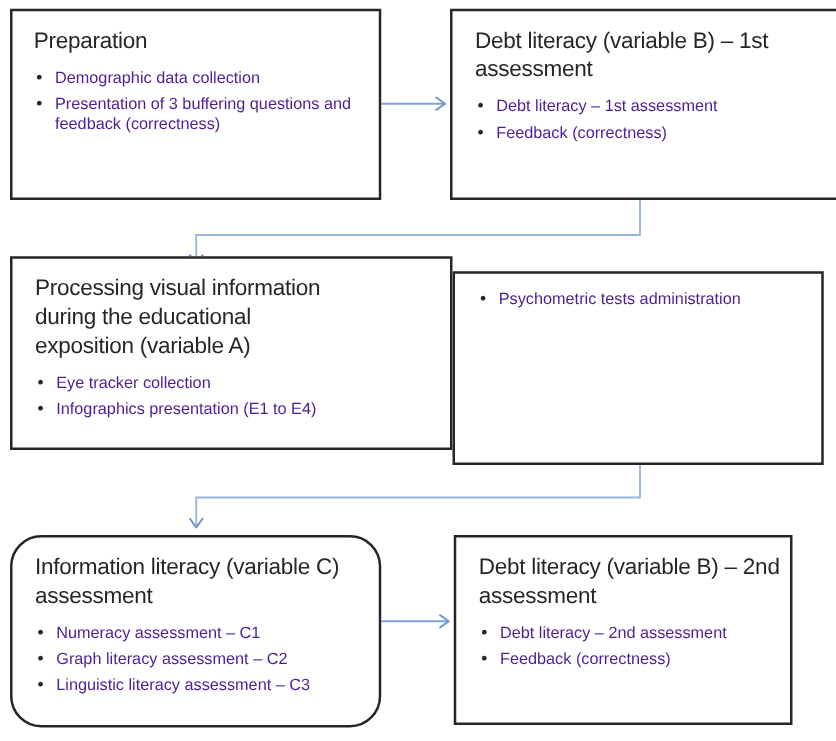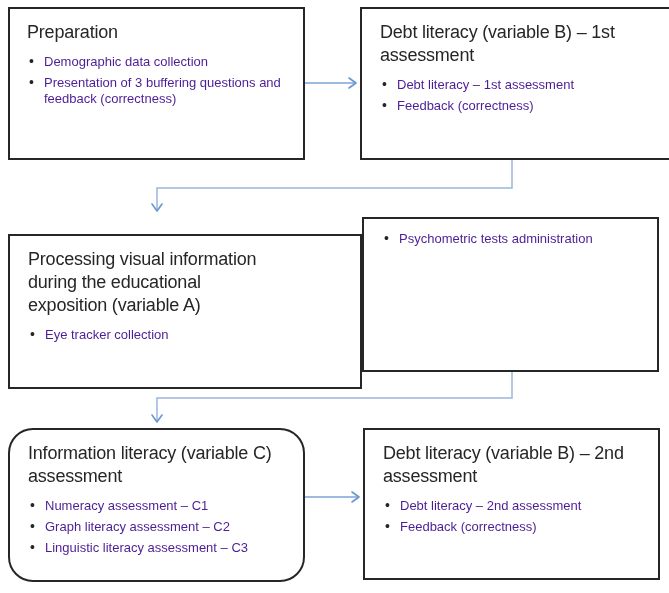--- a/index.html
+++ b/index.html
@@ -44,24 +44,24 @@
     content: "\2022";
     position: absolute;
     left: 2px;
     top: -1px;
     font-size: 14px;
     color: #262626;
   }
   
   .pos-b1 { left: 8px;   top: 7px;   width: 297px; height: 153px; padding-left: 17px; }
   .pos-b2 { left: 360px; top: 7px;   width: 350px; height: 153px; }
-  .pos-b3 { left: 8px;   top: 234px; width: 354px; height: 155px; }
+  .pos-b3 { left: 8px;   top: 205px; width: 354px; height: 155px; }
   .pos-b4 { left: 362px; top: 217px; width: 297px; height: 155px; }
   .pos-b5 { left: 8px;   top: 428px; width: 297px; height: 154px; border-radius: 25px; }
-  .pos-b6 { left: 363px; top: 428px; width: 297px; height: 152px; }
+  .pos-b6 { left: 363px; top: 428px; width: 271px; height: 152px; }
   .connector-layer {
     position: absolute;
     left: 0; top: 0;
     width: 669px; height: 593px;
     pointer-events: none;
   }
 </style>
 </head>
 <body>
 
@@ -96,20 +96,21 @@
       <li>Feedback (correctness)</li>
     </ul>
   </div>
 
   <div class="flow-box pos-b3">
     <div class="box-title">Processing visual information
 during the educational
 exposition (variable A)</div>
     <ul class="bullets">
       <li>Eye tracker collection</li>
+      <li>Infographics presentation (E1 to E4)</li>
     </ul>
   </div>
 
   <div class="flow-box pos-b4">
     <ul class="bullets">
       <li>Psychometric tests administration</li>
     </ul>
   </div>
 
   <div class="flow-box pos-b5">

